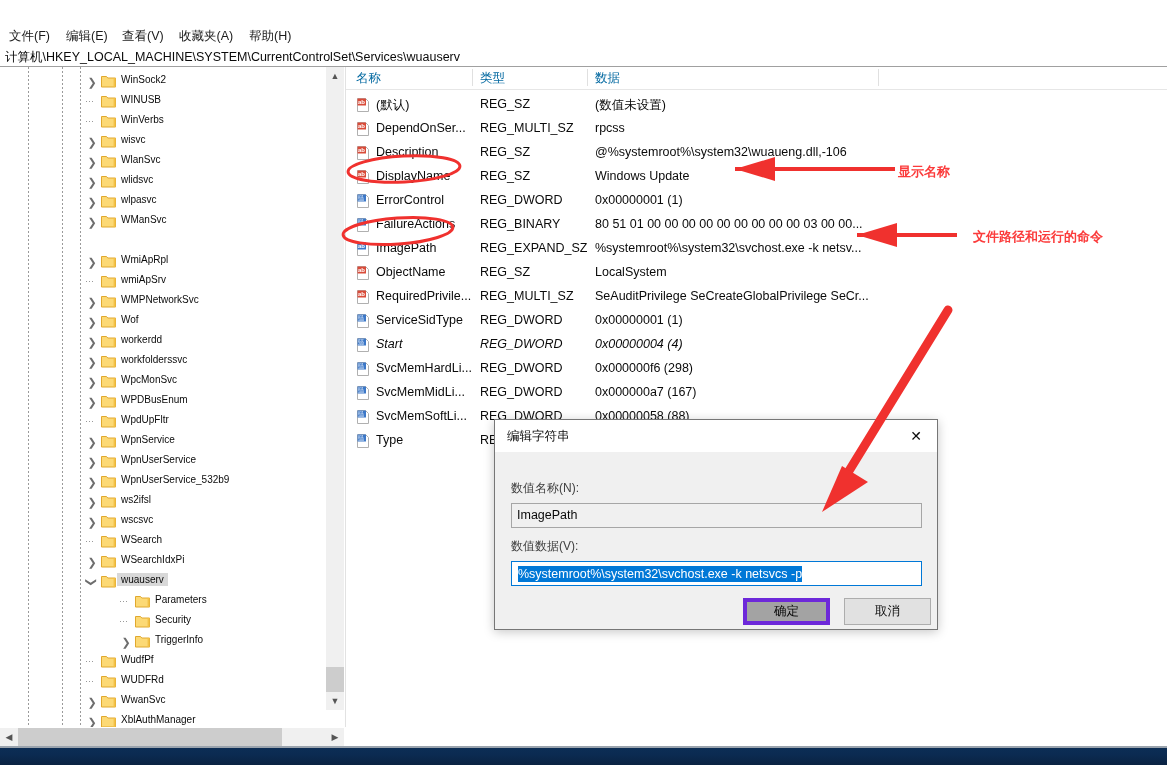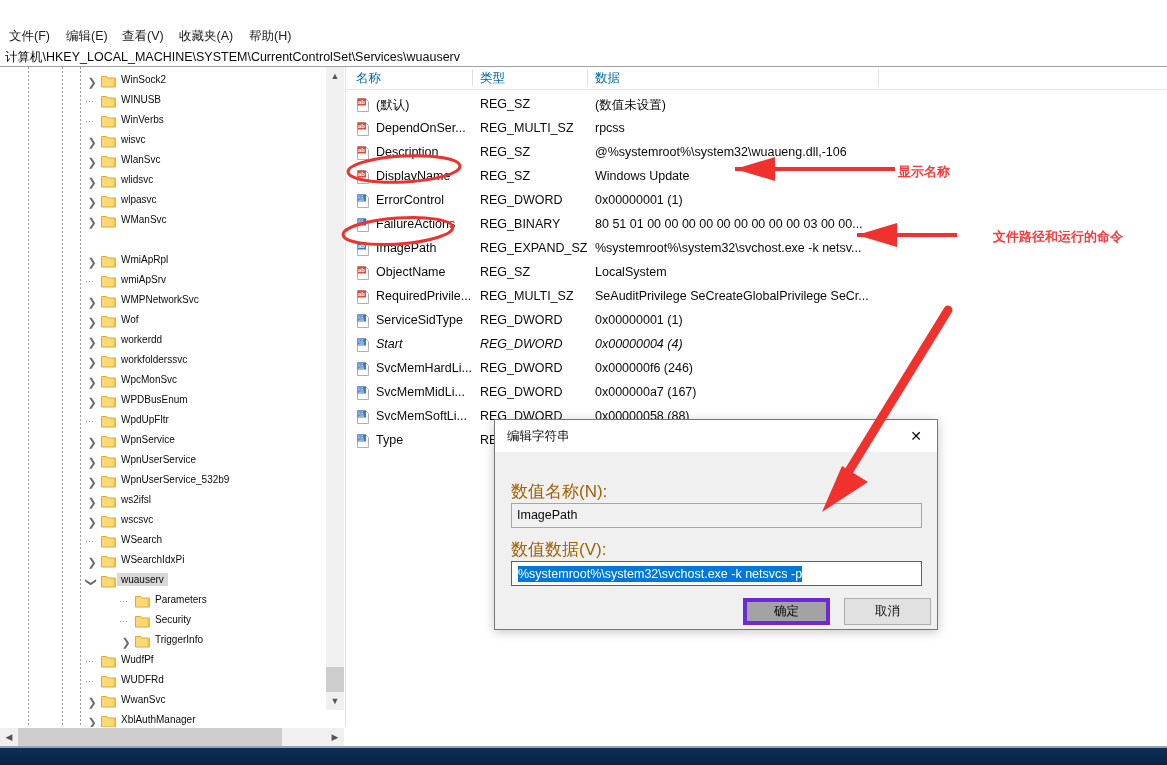--- a/index.html
+++ b/index.html
@@ -82,21 +82,21 @@
   .lr-data{position:absolute;left:249px;top:2px;font-size:12.5px;color:#0a0a0a;}
 
   
   .dialog{position:absolute;left:494px;top:419px;width:442px;height:209px;
     background:#f0f0f0;border:1px solid #767676;box-shadow:0 2px 10px rgba(0,0,0,.22);}
   .dlg-title{position:absolute;left:0;top:0;width:442px;height:32px;background:#fff;}
   .dlg-title-text{position:absolute;left:12px;top:8px;font-size:12.5px;color:#0a0a0a;}
   .dlg-close{position:absolute;right:0;top:0;width:42px;height:32px;cursor:pointer;
     color:#0a0a0a;font-size:14px;text-align:center;line-height:32px;}
   .dlg-body{position:absolute;left:0;top:32px;width:442px;height:177px;background:#f0f0f0;}
-  .dlg-label{position:absolute;font-size:17px;color:#a16207;}
+  .dlg-label{position:absolute;font-size:12px;color:#404040;}
   .dlg-input{position:absolute;height:25px;box-sizing:border-box;background:#f0f0f0;
     border:1px solid #a6a6a6;font-family:"Liberation Sans",sans-serif;font-size:12.5px;
     color:#0a0a0a;padding:0 5px;outline:none;}
   .dlg-input.focused{background:#fff;border:1px solid #0078d7;}
   .sel-text{position:absolute;left:6px;top:4px;font-size:12.5px;background:#0078d7;color:#fff;
      padding:1px 0;}
   .dlg-btn{position:absolute;width:87px;height:27px;box-sizing:border-box;background:#e1e1e1;
     border:1px solid #adadad;font-family:"Liberation Sans",sans-serif;font-size:12.5px;
     color:#0a0a0a;cursor:pointer;}
   .dlg-btn.default{border:4px solid #6d28d9;background:#a3a3a3;}
@@ -594,21 +594,21 @@
         </div>
         <div class="list-row" style="top: 292px;">
           <span class="lr-icon"><svg width="14" height="14" viewBox="0 0 14 14">
               <path d="M1.5 0.5 H9.5 L12.5 3.5 V13.5 H1.5 Z" fill="#ffffff" stroke="#b0b0b0"></path>
               <rect x="1.5" y="0.5" width="8.5" height="7" fill="#3c78c8"></rect>
               <text x="2" y="4.2" font-family="Liberation Sans,sans-serif" font-size="3.6" fill="#ffffff">011</text>
               <text x="2" y="7.4" font-family="Liberation Sans,sans-serif" font-size="3.6" fill="#ffffff">100</text>
             </svg></span>
           <span class="lr-name">SvcMemHardLi...</span>
           <span class="lr-type">REG_DWORD</span>
-          <span class="lr-data">0x000000f6 (246)</span>
+          <span class="lr-data">0x000000f6 (298)</span>
         </div>
         <div class="list-row" style="top: 316px;">
           <span class="lr-icon"><svg width="14" height="14" viewBox="0 0 14 14">
               <path d="M1.5 0.5 H9.5 L12.5 3.5 V13.5 H1.5 Z" fill="#ffffff" stroke="#b0b0b0"></path>
               <rect x="1.5" y="0.5" width="8.5" height="7" fill="#3c78c8"></rect>
               <text x="2" y="4.2" font-family="Liberation Sans,sans-serif" font-size="3.6" fill="#ffffff">011</text>
               <text x="2" y="7.4" font-family="Liberation Sans,sans-serif" font-size="3.6" fill="#ffffff">100</text>
             </svg></span>
           <span class="lr-name">SvcMemMidLi...</span>
           <span class="lr-type">REG_DWORD</span>
@@ -680,17 +680,17 @@
       <path d="M857,235 L897,223 L897,247 Z" fill="#f0312e"></path>
     </g>
 
     <g>
       <path d="M948,310 L836,492" stroke="#f0312e" stroke-width="9" stroke-linecap="round"></path>
       <path d="M822,512 L868,482 L842,466 Z" fill="#f0312e"></path>
     </g>
   </svg>
 
   <div class="anno-text" style="left:898px;top:163px;">显示名称</div>
-  <div class="anno-text" style="left:993px;top:228px;">文件路径和运行的命令</div>
+  <div class="anno-text" style="left:973px;top:228px;">文件路径和运行的命令</div>
 
   <div class="taskbar-top"></div>
   <div class="taskbar"></div>
 </div>
 
 </body></html>

